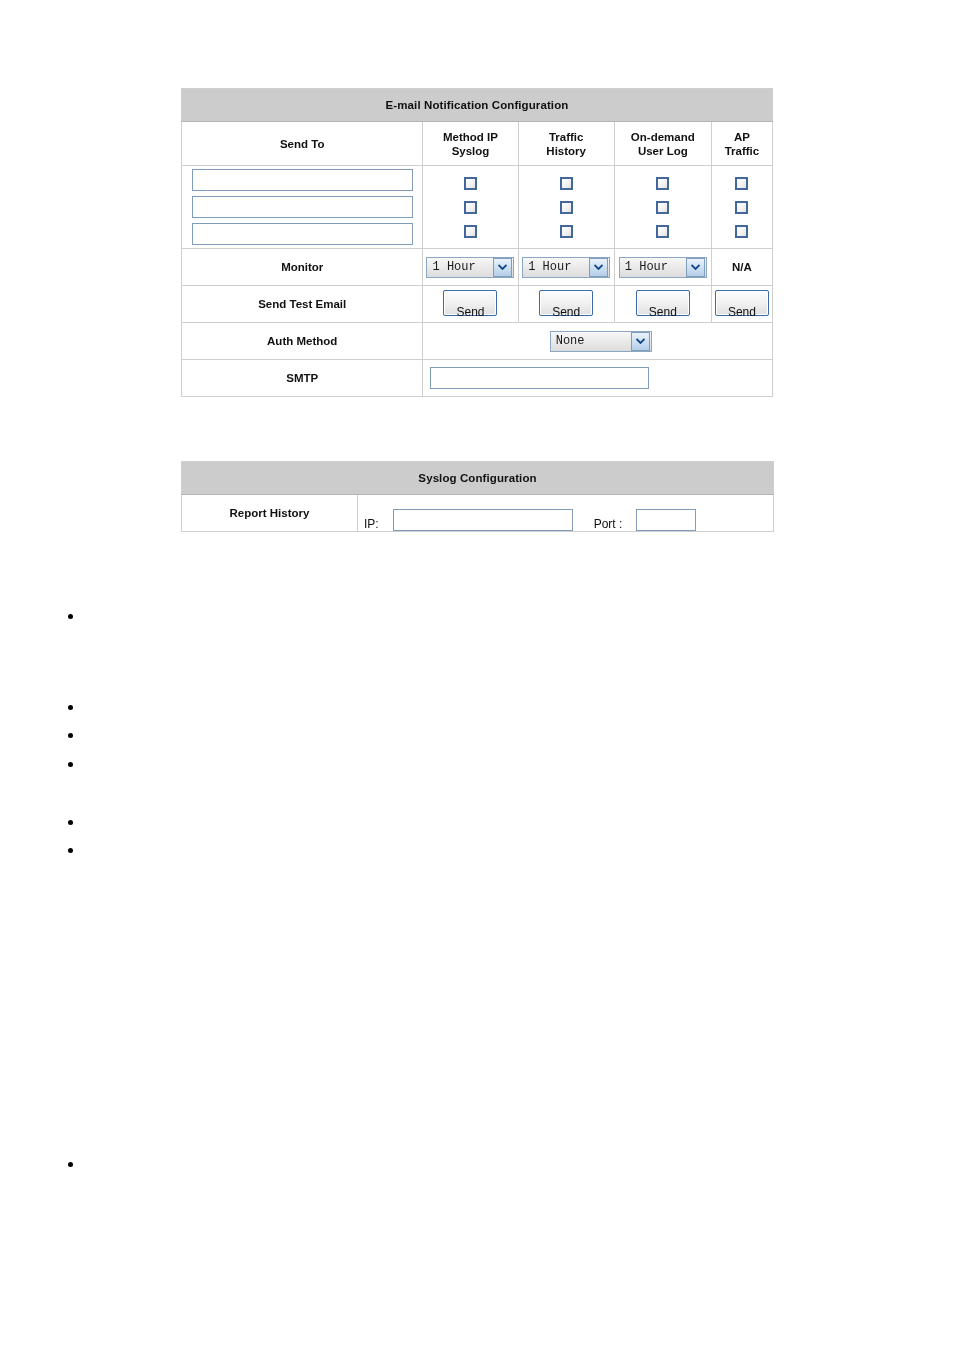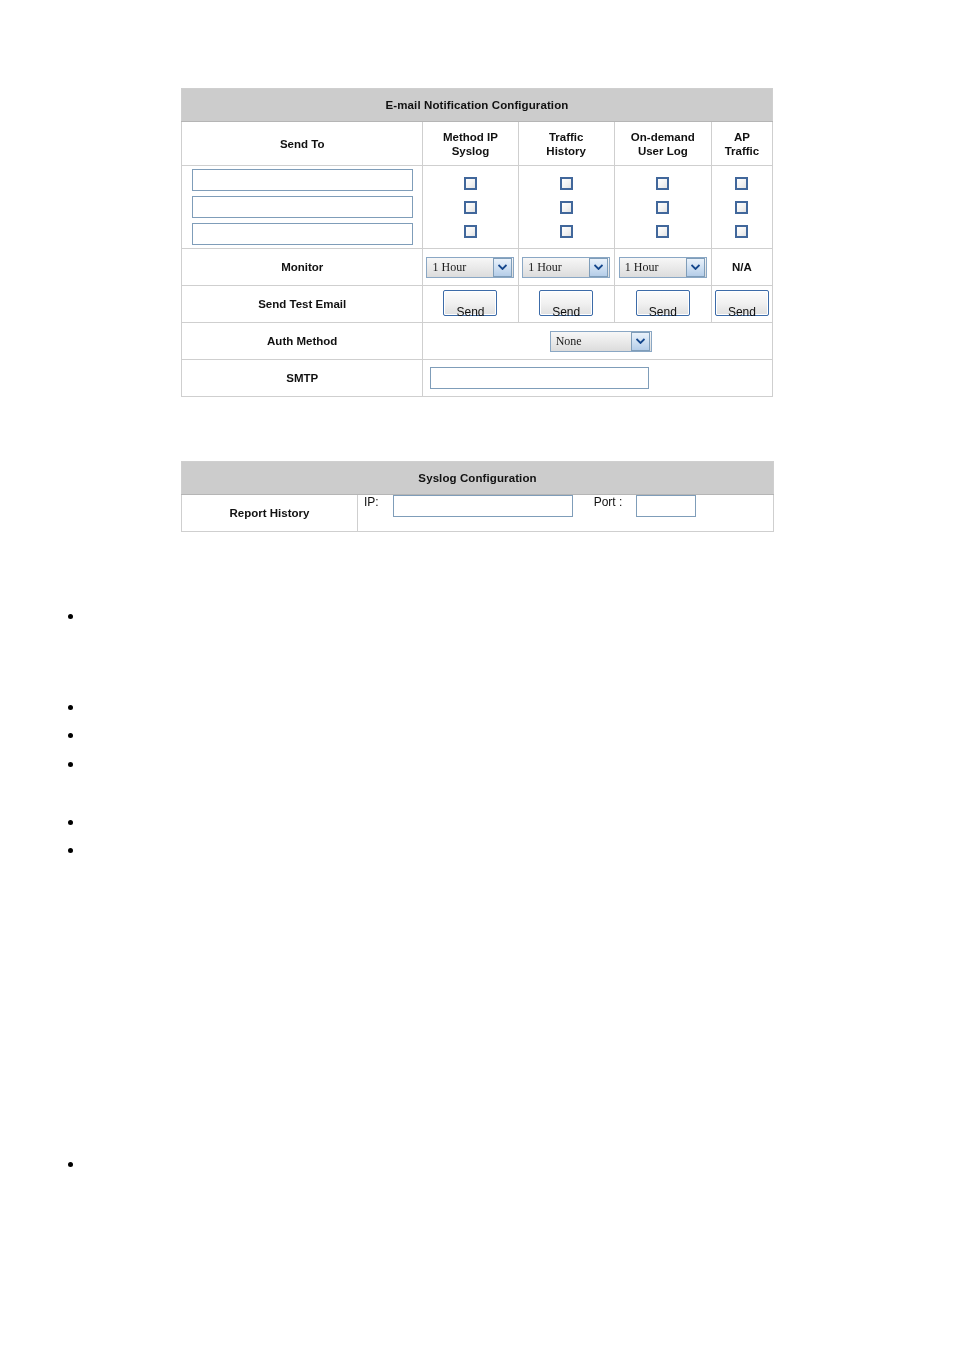--- a/index.html
+++ b/index.html
@@ -137,21 +137,21 @@
     cursor: pointer;
     position: relative;
     padding-left: 5px;
     text-align: left;
     overflow: hidden;
   }
   .sel.wide { width: 102px; }
   .sel-label {
     flex: 1 1 auto;
     white-space: nowrap;
-    font-family: Liberation Serif, serif;
+    font-family: Liberation Mono, monospace;
   }
   .sel-arrow {
     flex: 0 0 auto;
     width: 17px;
     height: 17px;
     margin-right: 1px;
     background: linear-gradient(180deg, #eaf2fb 0%, #cfe0f2 50%, #b5cde8 100%);
     border: 1px solid #7f9db9;
     display: flex;
     align-items: center;
@@ -176,21 +176,21 @@
     font-weight: normal;
     color: #111111;
     text-align: center;
     cursor: pointer;
   }
 
   .na-cell { font-size: 11.5px; font-weight: normal; color: #222; }
 
   .inline-field {
     display: flex;
-    align-items: flex-start;
+    align-items: flex-end;
     height: 100%;
     padding-left: 6px;
     gap: 14px;
   }
   .inline-label {
     font-size: 12px;
     font-weight: normal;
     color: #111;
     white-space: nowrap;
   }

